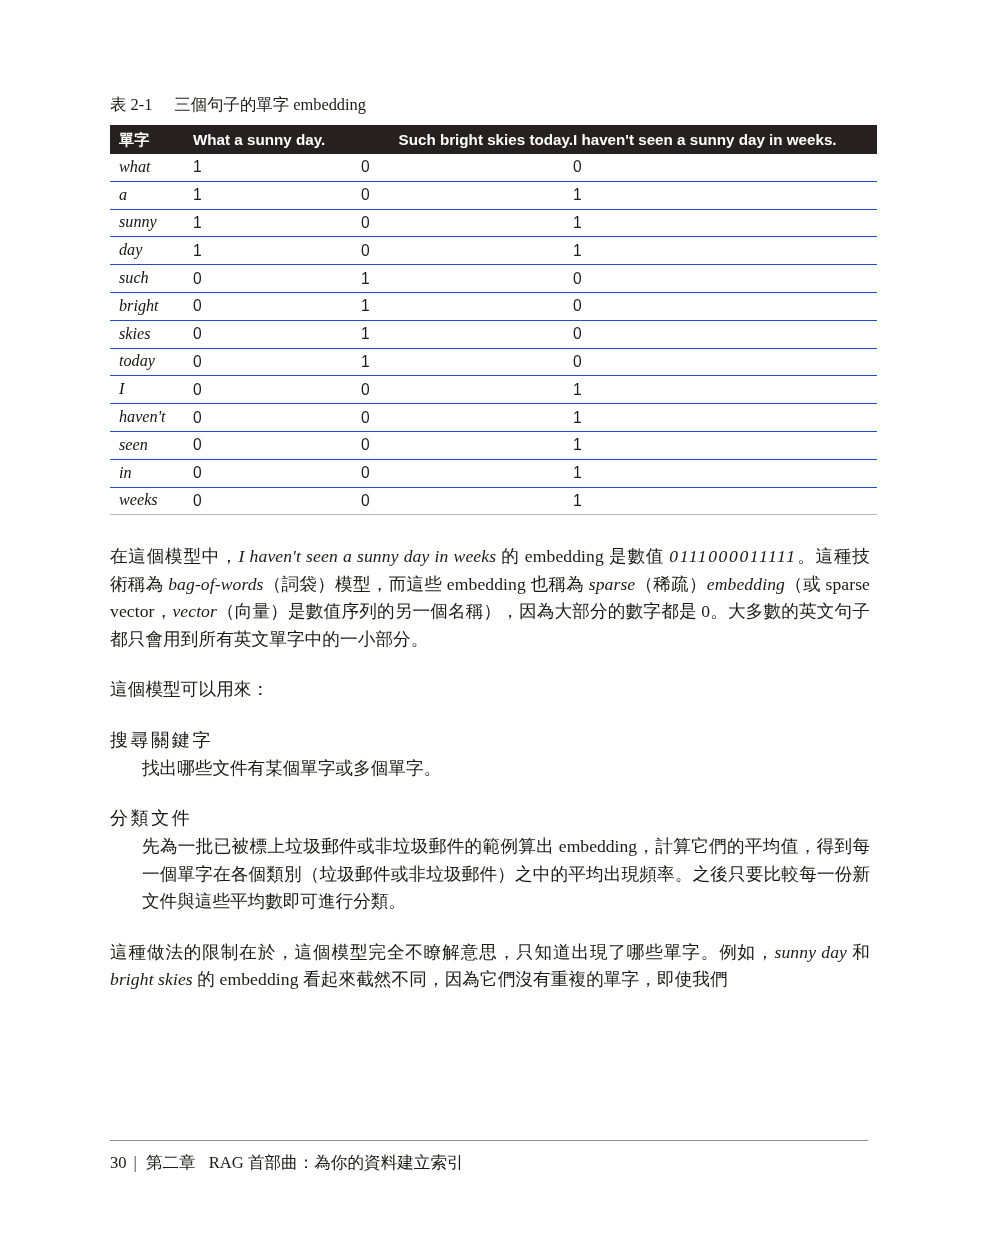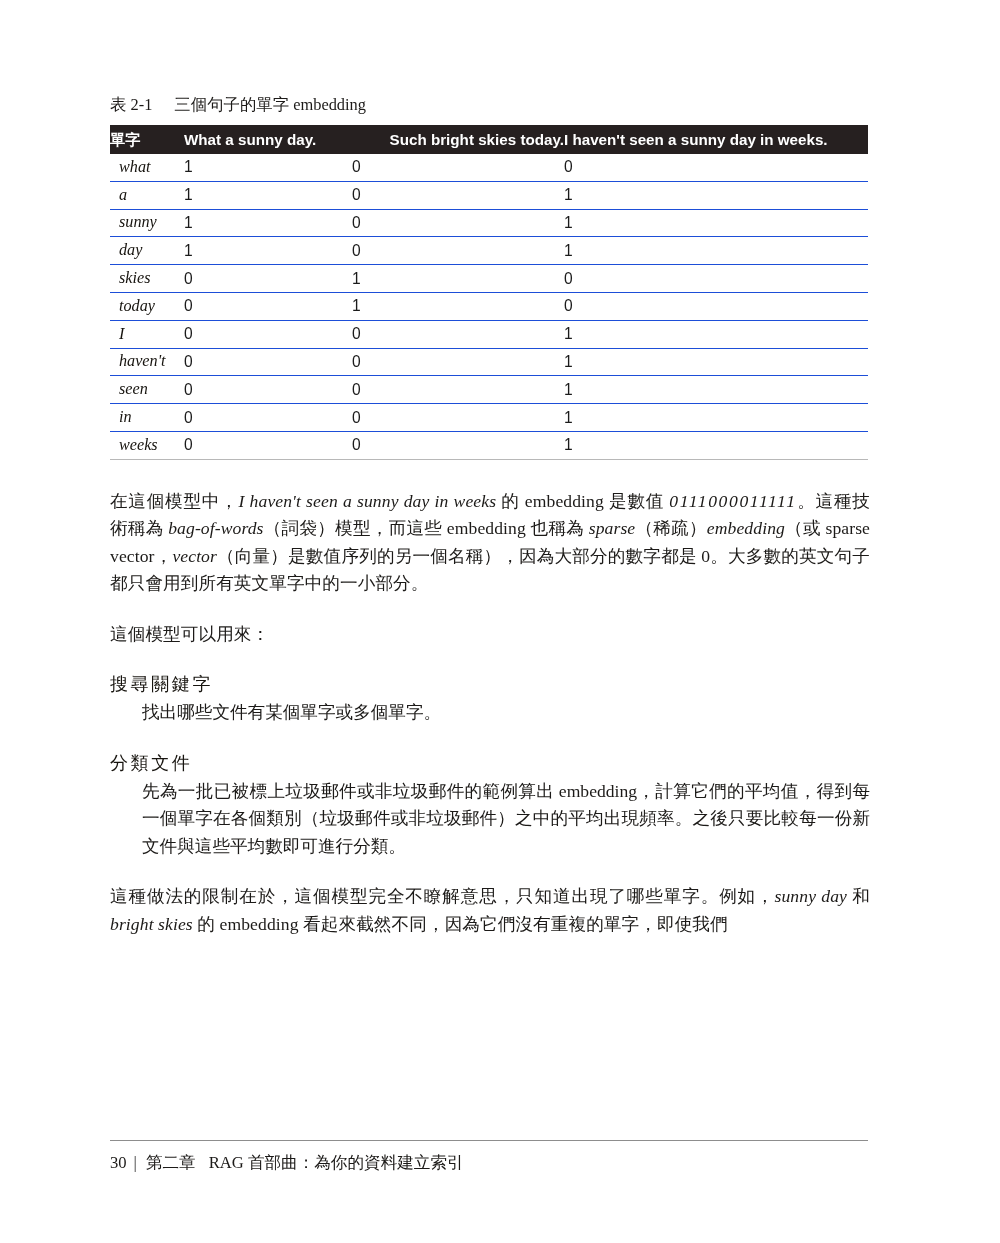--- a/index.html
+++ b/index.html
@@ -72,21 +72,21 @@
     background: #262020;
     color: #ffffff;
     font-family: "Liberation Sans", "DejaVu Sans", sans-serif;
     font-size: 15.2px;
     font-weight: bold;
     text-align: left;
     height: 29px;
     line-height: 29px;
     white-space: nowrap;
   }
-  .tbl thead th.c-word { width: 74px; }
+  .tbl thead th.c-word { padding-left: 9px; width: 74px; }
   .tbl thead th.c-s1 { width: 168px; }
   .tbl thead th.c-s2 { width: 212px; text-align: right; }
   .tbl thead th.c-s3 { width: 304px; }
 
   .tbl tbody tr { border-bottom: 1px solid #1d4ed8; }
   .tbl tbody tr:last-child { border-bottom: 1px solid #b8b8b8; }
 
   .tbl tbody td {
     height: 26.8px;
     font-size: 16.5px;
@@ -187,20 +187,32 @@
           <td class="val">0</td>
           <td class="val">1</td>
         </tr>
         <tr>
           <td class="word">day</td>
           <td class="val">1</td>
           <td class="val">0</td>
           <td class="val">1</td>
         </tr>
         <tr>
+          <td class="word">such</td>
+          <td class="val">0</td>
+          <td class="val">1</td>
+          <td class="val">0</td>
+        </tr>
+        <tr>
+          <td class="word">bright</td>
+          <td class="val">0</td>
+          <td class="val">1</td>
+          <td class="val">0</td>
+        </tr>
+        <tr>
           <td class="word">skies</td>
           <td class="val">0</td>
           <td class="val">1</td>
           <td class="val">0</td>
         </tr>
         <tr>
           <td class="word">today</td>
           <td class="val">0</td>
           <td class="val">1</td>
           <td class="val">0</td>

